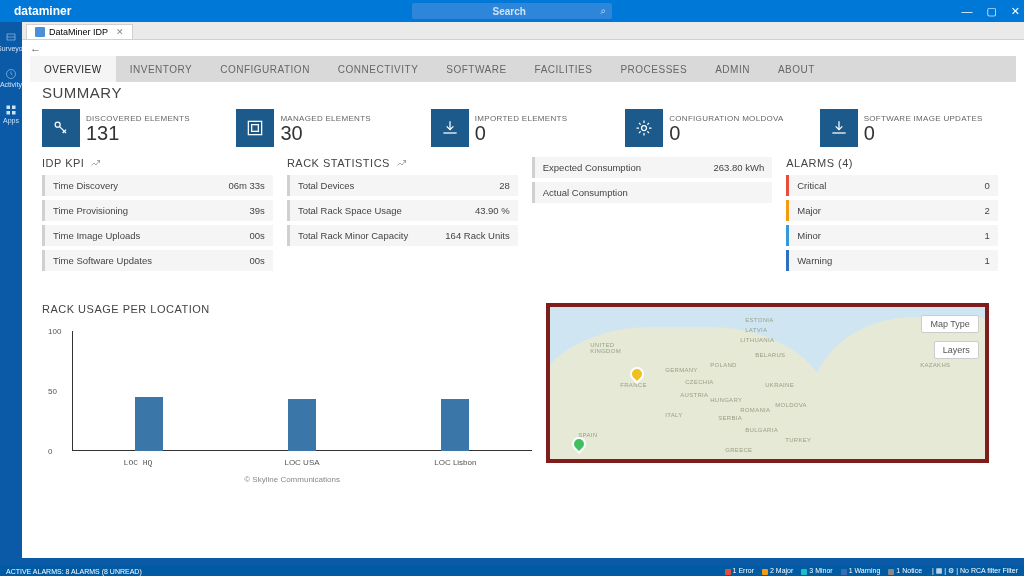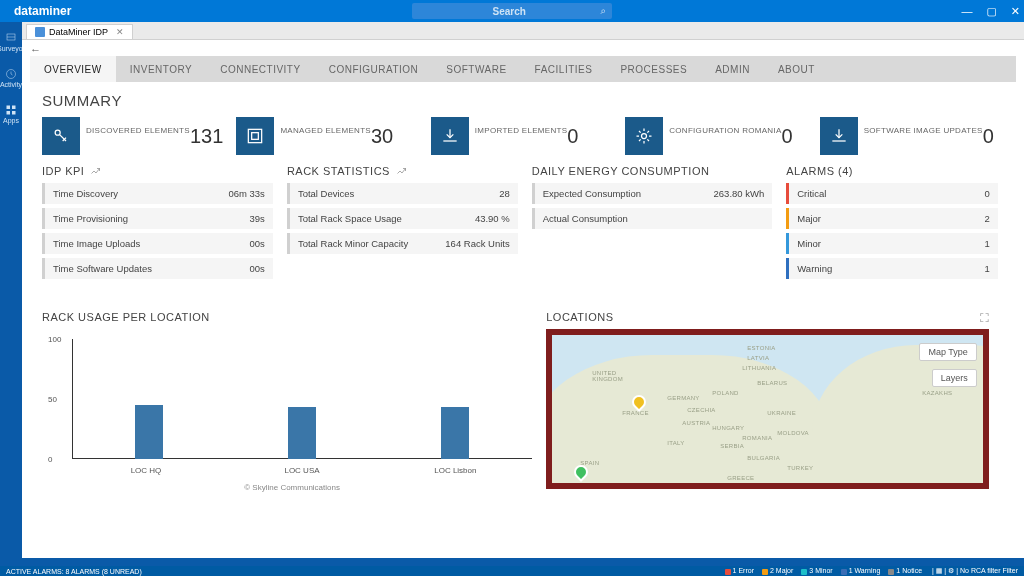--- a/index.html
+++ b/index.html
@@ -13,46 +13,46 @@
   .leftbar .sbitem { display: flex; flex-direction: column; align-items: center; gap: 1px; width: 100%; padding: 2px 0; }
   .leftbar svg { width: 12px; height: 12px; }
   .tabstrip { position: absolute; top: 22px; left: 22px; height: 18px; background: #eaeaea; display: flex; align-items: flex-end; width: calc(100% - 22px); border-bottom: 1px solid #d0d0d0; }
   .tabstrip .tab { background: #fff; padding: 2px 8px; font-size: 9px; border: 1px solid #d0d0d0; border-bottom: none; display: flex; align-items: center; gap: 4px; margin-left: 4px; }
   .tabstrip .tab .ico { width: 10px; height: 10px; background: #4a90d9; border-radius: 1px; }
   .content { position: absolute; top: 40px; left: 22px; right: 0; bottom: 18px; background: #fff; overflow: hidden; }
   .backarrow { font-size: 11px; color: #555; padding: 2px 8px; }
   .navtabs { display: flex; background: #d9d9d9; height: 26px; margin: 0 8px; }
   .navtabs .ntab { padding: 0 14px; display: flex; align-items: center; font-size: 10px; color: #666; letter-spacing: 0.5px; }
   .navtabs .ntab.active { background: #f5f5f5; color: #222; }
-  .page { padding: 10px 20px; }
+  .page { padding: 2px 20px; }
   .section-title { font-size: 15px; font-weight: 300; color: #444; letter-spacing: 0.5px; margin-bottom: 8px; }
   .cards { display: flex; gap: 10px; margin-bottom: 10px; }
   .card { flex: 1; display: flex; align-items: center; height: 38px; }
   .cicon { width: 38px; height: 38px; background: #1b5a8a; display: flex; align-items: center; justify-content: center; }
   .cicon svg { width: 20px; height: 20px; fill: none; stroke: #fff; stroke-width: 1.5; }
-  .ctext { padding-left: 6px; display: flex; flex-direction: row; justify-content: center; }
+  .ctext { padding-left: 6px; display: flex; flex-direction: column; justify-content: center; }
   .ctext .lbl { font-size: 8px; color: #666; letter-spacing: 0.3px; }
   .ctext .val { font-size: 20px; font-weight: 300; color: #333; line-height: 1; }
   .row2 { display: grid; grid-template-columns: 24% 24% 25% 22%; gap: 14px; margin-top: 4px; }
   .panel { }
   .ptitle { font-size: 11px; font-weight: 300; color: #444; letter-spacing: 0.5px; margin-bottom: 6px; display: flex; align-items: center; gap: 6px; }
   .ptitle svg { width: 12px; height: 12px; stroke: #555; fill: none; }
   .kvlist .kv { display: flex; justify-content: space-between; background: #f5f5f5; margin-bottom: 4px; padding: 5px 8px; font-size: 9.5px; color: #444; border-left: 3px solid #d0d0d0; }
   .alarms .kv.crit { border-left-color: #e74c3c; }
   .alarms .kv.maj  { border-left-color: #f39c12; }
   .alarms .kv.min  { border-left-color: #3498db; }
   .alarms .kv.warn { border-left-color: #2e6fbf; }
   .row3 { display: grid; grid-template-columns: 52% 46%; gap: 4px; margin-top: 28px; }
   .chart { position: relative; height: 150px; }
   .chart .axes { position: absolute; left: 30px; right: 10px; top: 10px; bottom: 20px; border-left: 1px solid #333; border-bottom: 1px solid #333; }
   .chart .ylab { position: absolute; left: 6px; font-size: 8px; color: #555; transform: translateY(-50%); }
   .chart .bar { position: absolute; width: 28px; background: #3a76a8; bottom: 20px; }
   .chart .xlab { position: absolute; bottom: 4px; font-size: 8px; color: #555; transform: translateX(-50%); }
   .copy { text-align: center; font-size: 8px; color: #888; margin-top: 4px; }
-  .mapwrap { position: relative; height: 160px; background: #cfe6f2; border: 6px solid #7f1d1d; overflow: hidden; }
+  .mapwrap { position: relative; height: 160px; background: #cfe6f2; border: 4px solid #7f1d1d; overflow: hidden; }
   .mapwrap .land { position: absolute; background: #e6e9d5; border-radius: 40%; }
   .mapbtn { position: absolute; right: 6px; background: #fff; border: 1px solid #ccc; padding: 3px 8px; font-size: 9px; color: #555; border-radius: 2px; }
   .pin { position: absolute; width: 14px; height: 14px; border-radius: 50% 50% 50% 0; transform: rotate(-45deg); border: 2px solid #fff; }
   .pin.y { background: #f0c020; }
   .pin.g { background: #40c060; }
   .mapctry { position: absolute; font-size: 6px; color: #9aa088; letter-spacing: 0.3px; }
   .expand { position: absolute; right: 0; top: 0; font-size: 12px; color: #888; }
   .footer { position: absolute; bottom: 0; left: 0; right: 0; display: flex; flex-direction: column; }
   .alarmbar { height: 10px; background: #005ba3; color: #fff; font-size: 7px; display: flex; align-items: center; justify-content: space-between; padding: 0 6px; }
   .alarmbar .right { display: flex; gap: 8px; align-items: center; }
@@ -108,22 +108,22 @@
     <span>DataMiner IDP</span>
     <span style="margin-left:4px;color:#888">✕</span>
   </div>
 </div>
 
 <div class="content">
   <div class="backarrow">←</div>
   <div class="navtabs" id="navtabs">
       <div class="ntab active">OVERVIEW</div>
       <div class="ntab">INVENTORY</div>
+      <div class="ntab">CONFIGURATION</div>
       <div class="ntab">CONNECTIVITY</div>
-      <div class="ntab">CONFIGURATION</div>
       <div class="ntab">SOFTWARE</div>
       <div class="ntab">FACILITIES</div>
       <div class="ntab">PROCESSES</div>
       <div class="ntab">ADMIN</div>
       <div class="ntab">ABOUT</div>
     </div>
 
   <div class="page">
     <div class="section-title">SUMMARY</div>
 
@@ -167,21 +167,21 @@
           </div>
         </div>
         <div class="card">
           <div class="cicon">
             <svg viewBox="0 0 24 24">
               <circle cx="12" cy="12" r="3"></circle>
               <path d="M12 3v3M12 18v3M3 12h3M18 12h3M6 6l2 2M16 16l2 2M6 18l2-2M16 8l2-2"></path>
             </svg>
           </div>
           <div class="ctext">
-            <div class="lbl">CONFIGURATION ROMANIA</div>
+            <div class="lbl">CONFIGURATION MOLDOVA</div>
             <div class="val">0</div>
           </div>
         </div>
         <div class="card">
           <div class="cicon">
             <svg viewBox="0 0 24 24">
               <path d="M12 4v10"></path>
               <path d="M8 10l4 4 4-4"></path>
               <path d="M4 18h16"></path>
             </svg>
@@ -238,23 +238,20 @@
               <span>Total Rack Space Usage</span>
               <span>43.90 %</span>
             </div>
             <div class="kv">
               <span>Total Rack Minor Capacity</span>
               <span>164 Rack Units</span>
             </div>
           </div>
       </div>
       <div class="panel">
-        <div class="ptitle">
-            <span>DAILY ENERGY CONSUMPTION</span>
-          </div>
         <div class="kvlist" id="energy">
             <div class="kv">
               <span>Expected Consumption</span>
               <span>263.80 kWh</span>
             </div>
             <div class="kv">
               <span>Actual Consumption</span>
               <span></span>
             </div>
           </div>
@@ -288,32 +285,29 @@
       <div>
         <div class="ptitle">
             <span>RACK USAGE PER LOCATION</span>
           </div>
         <div class="chart" id="chart">
           <div class="axes"></div>
         <div class="ylab" style="top: 130px;">0</div>
             <div class="ylab" style="top: 70px;">50</div>
             <div class="ylab" style="top: 10px;">100</div>
             <div class="bar" style="left: 92.6667px; height: 54px;"></div>
-            <div class="xlab" style="left: 104px;">LOC HQ</div>
+            <div class="xlab" style="left: 96px; font-family: Liberation Mono, monospace;">LOC HQ</div>
             <div class="bar" style="left: 246px; height: 51.6px;"></div>
             <div class="xlab" style="left: 260px;">LOC USA</div>
             <div class="bar" style="left: 399.333px; height: 51.6px;"></div>
             <div class="xlab" style="left: 413.333px;">LOC Lisbon</div>
           </div>
         <div class="copy">© Skyline Communications</div>
       </div>
       <div style="position:relative">
-        <div class="ptitle">
-            <span>LOCATIONS</span>
-          </div>
         <div class="expand">⛶</div>
         <div class="mapwrap">
           <div class="land" style="left:-20px;top:20px;width:300px;height:210px"></div>
           <div class="land" style="left:260px;top:10px;width:260px;height:220px"></div>
           <div class="mapctry" style="left:40px;top:35px">UNITED<br>KINGDOM</div>
           <div class="mapctry" style="left:70px;top:75px">FRANCE</div>
           <div class="mapctry" style="left:28px;top:125px">SPAIN</div>
           <div class="mapctry" style="left:115px;top:60px">GERMANY</div>
           <div class="mapctry" style="left:160px;top:55px">POLAND</div>
           <div class="mapctry" style="left:205px;top:45px">BELARUS</div>

